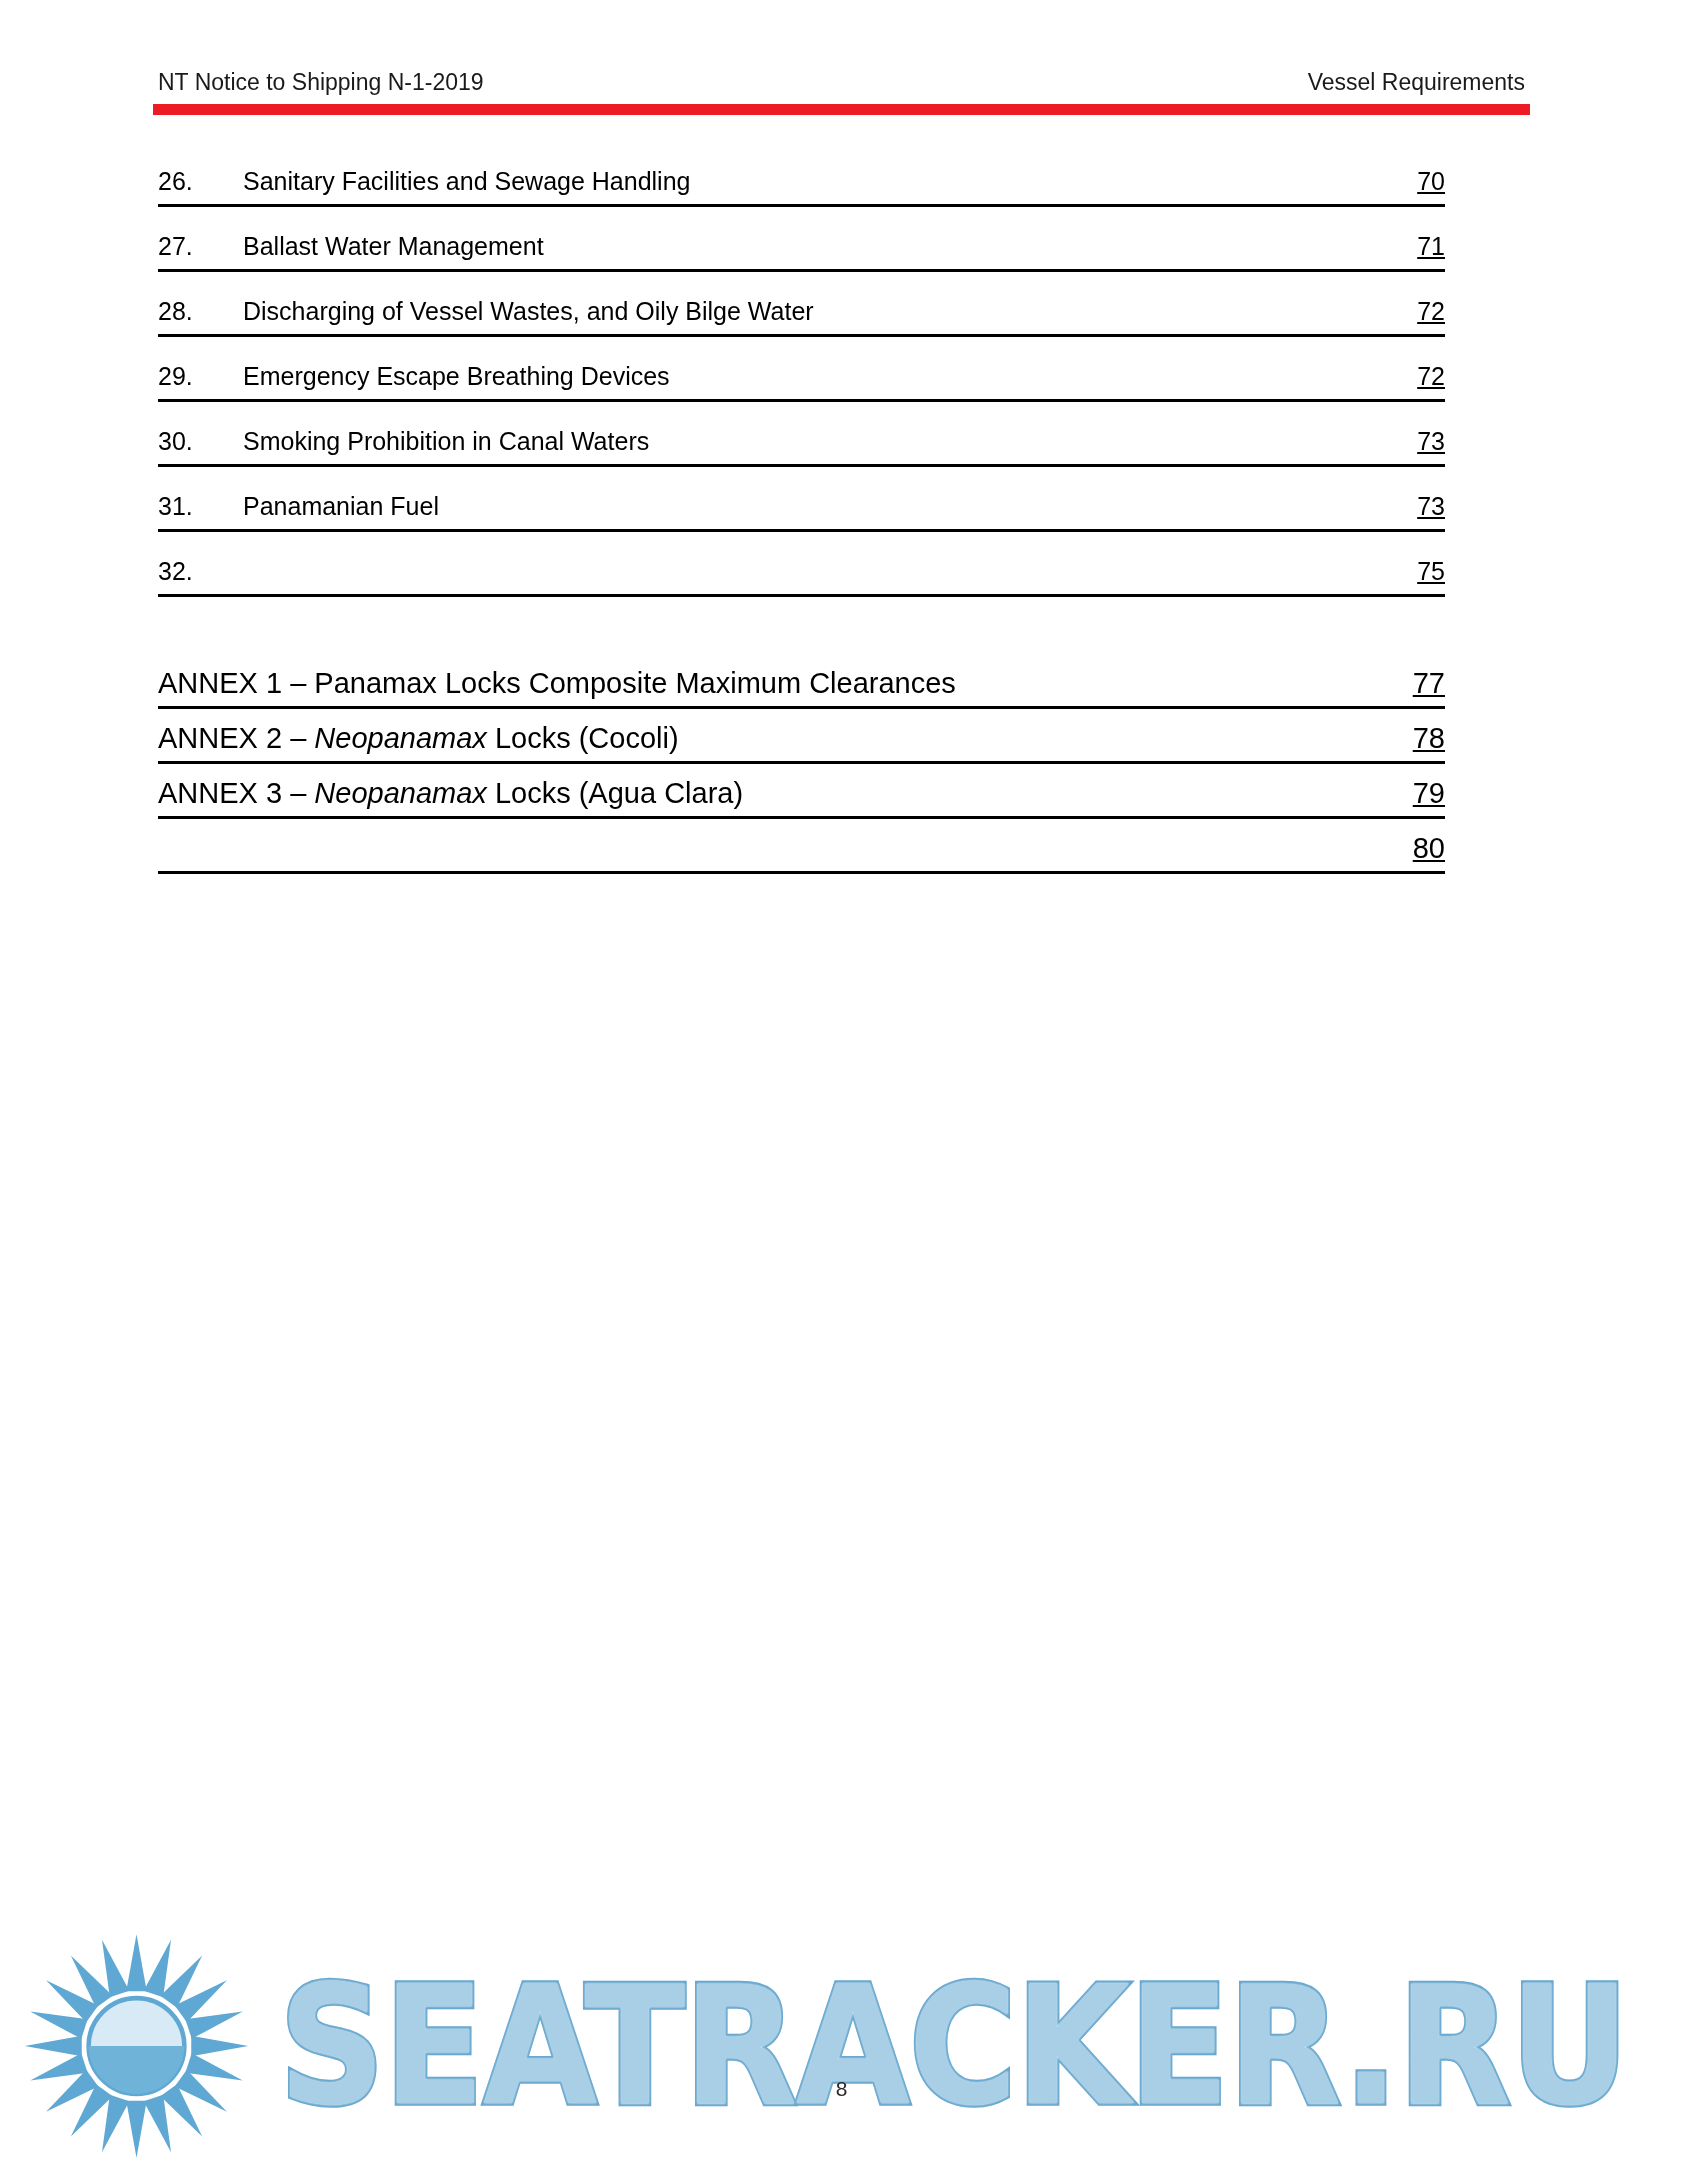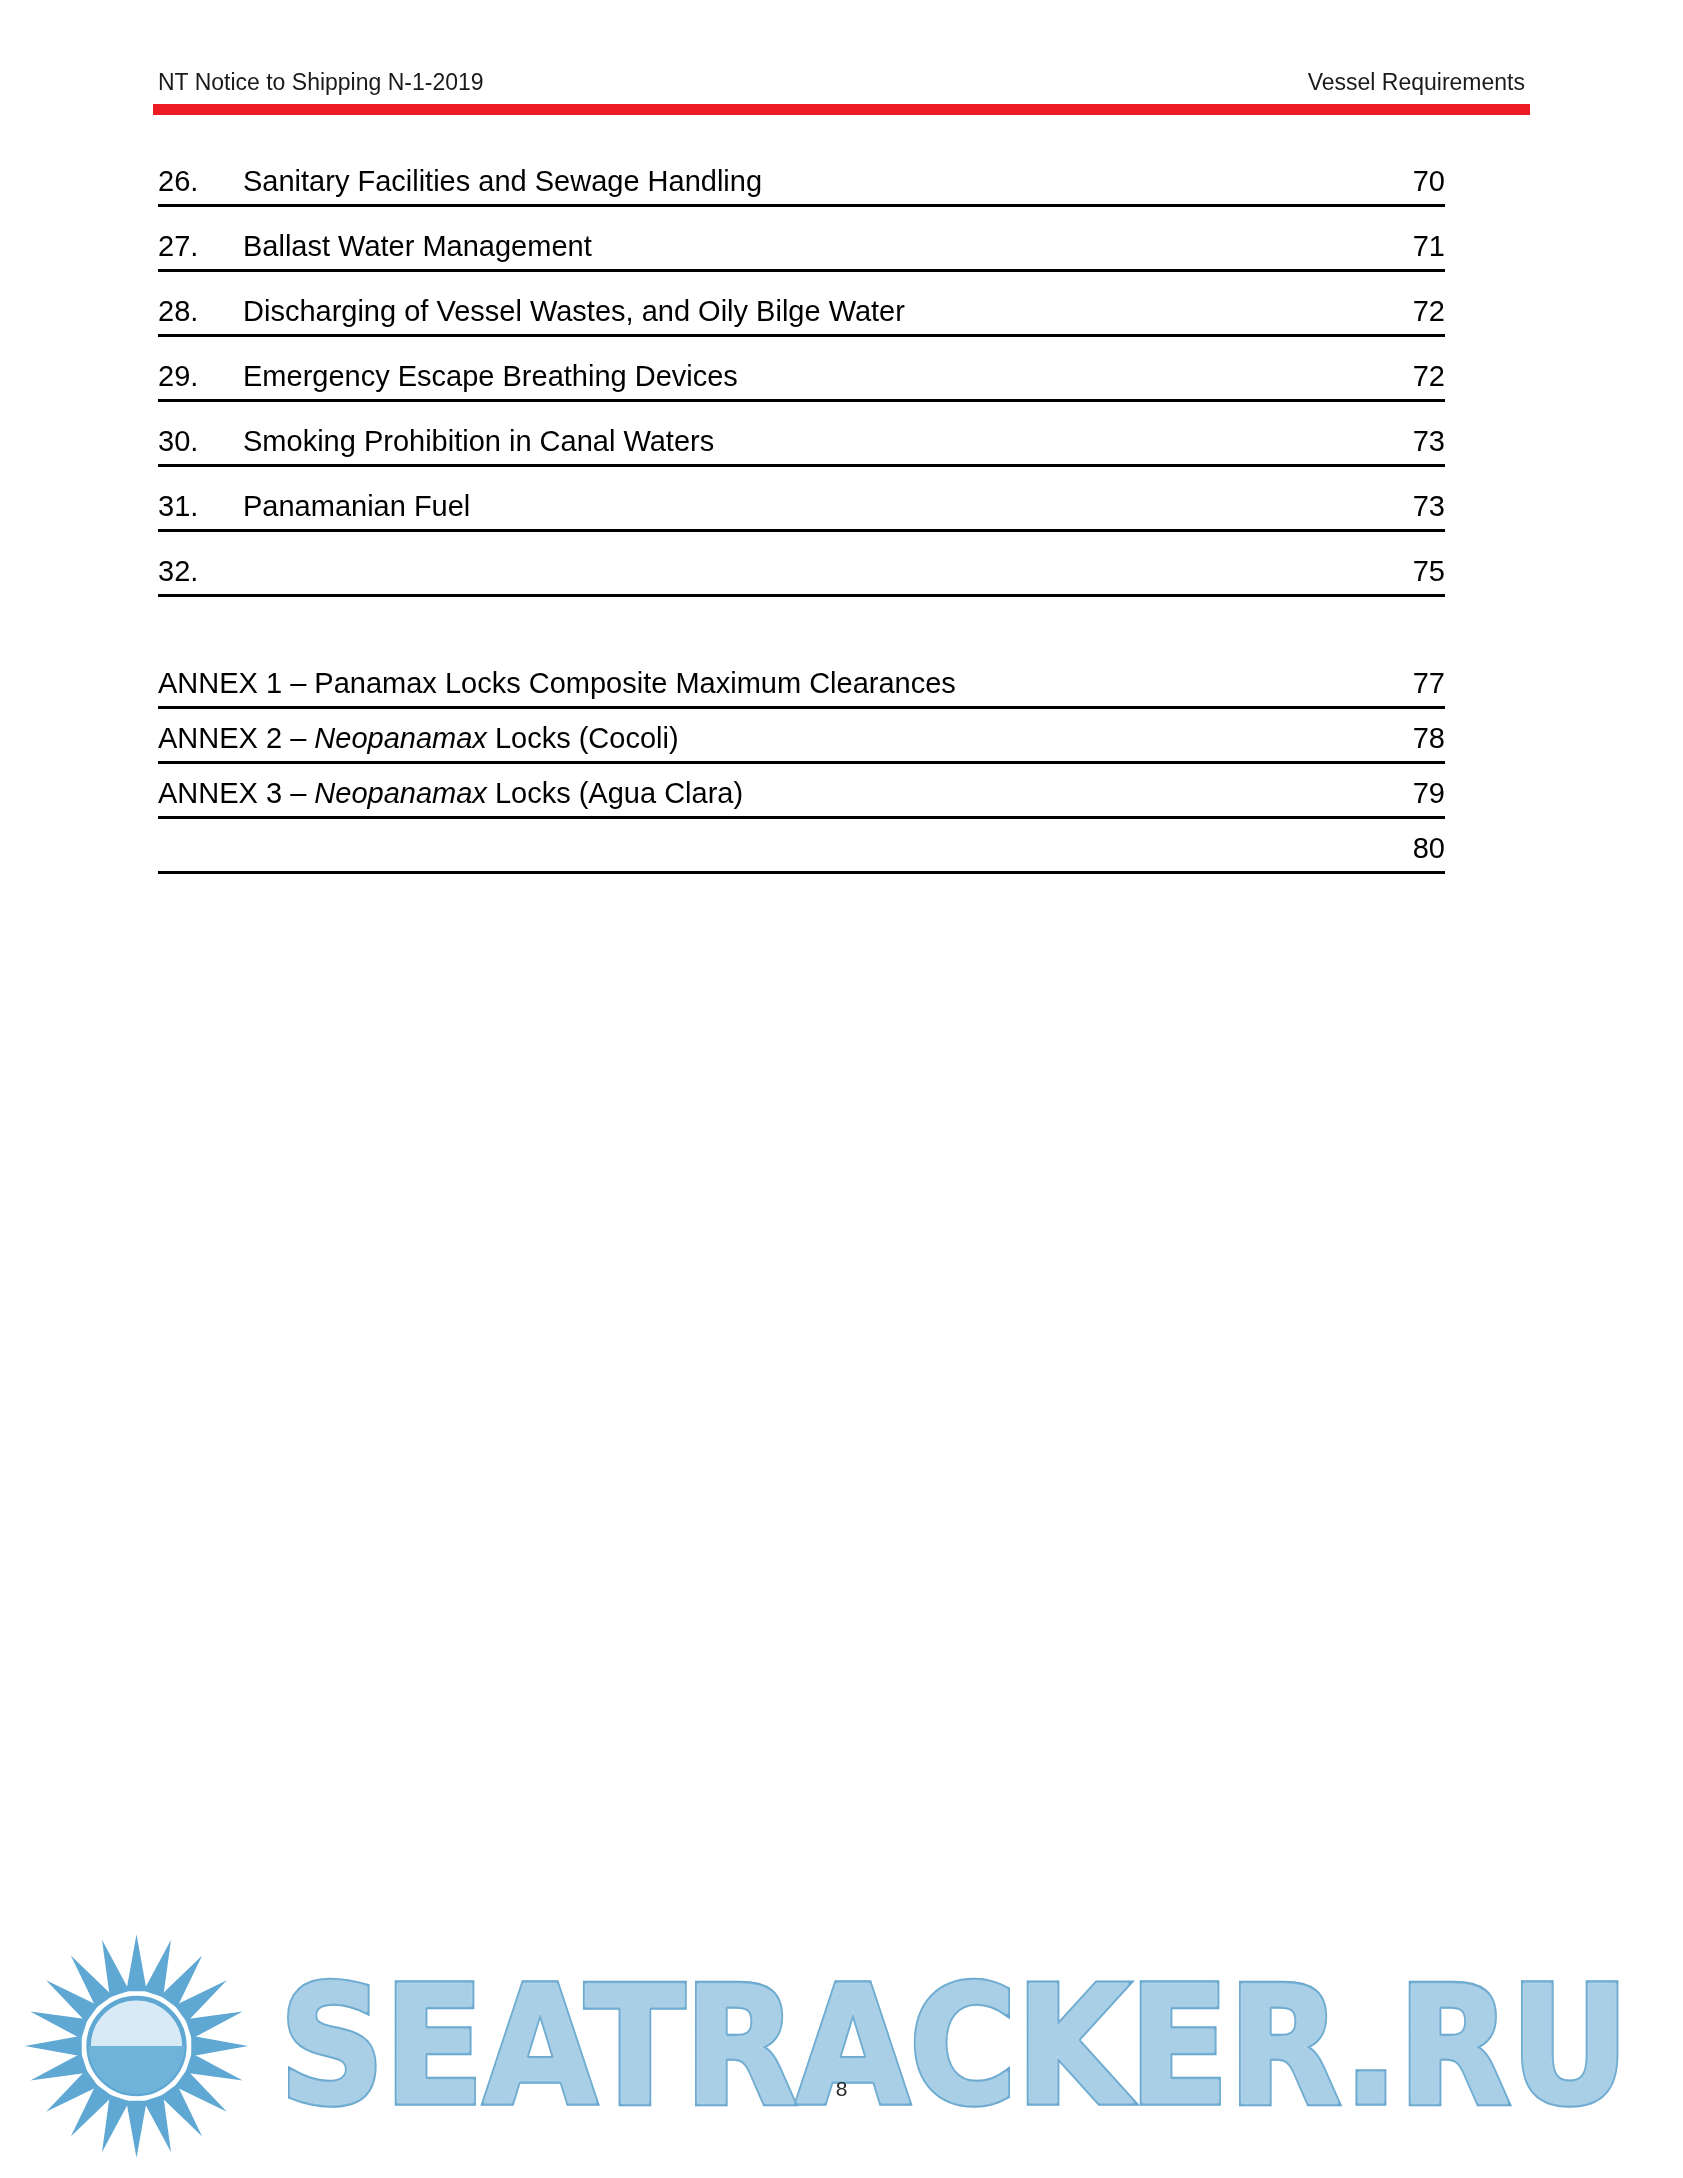--- a/index.html
+++ b/index.html
@@ -33,33 +33,33 @@
     height: 11px;
     width: 100%;
   }
   
   .toc-section {
     margin: 51px 238px 0 158px; 
   }
   .toc-row {
     display: flex;
     align-items: baseline;
-    font-size: 29px;
+    font-size: 25px;
     line-height: 31px;
     border-bottom: 3px solid #000000;
     padding-bottom: 7px;
     margin-bottom: 24px;
   }
   .toc-num {
     width: 85px;
     flex: 0 0 auto;
   }
   .toc-title { flex: 0 0 auto; }
   .toc-spacer { flex: 1 1 auto; }
-  .toc-page { flex: 0 0 auto; }
+  .toc-page { flex: 0 0 auto; text-decoration: underline; }
   
   .annex-section {
     margin: 71px 238px 0 158px;
   }
   .annex-row {
     display: flex;
     align-items: baseline;
     font-size: 29px;
     line-height: 31px;
     border-bottom: 3px solid #000000;

